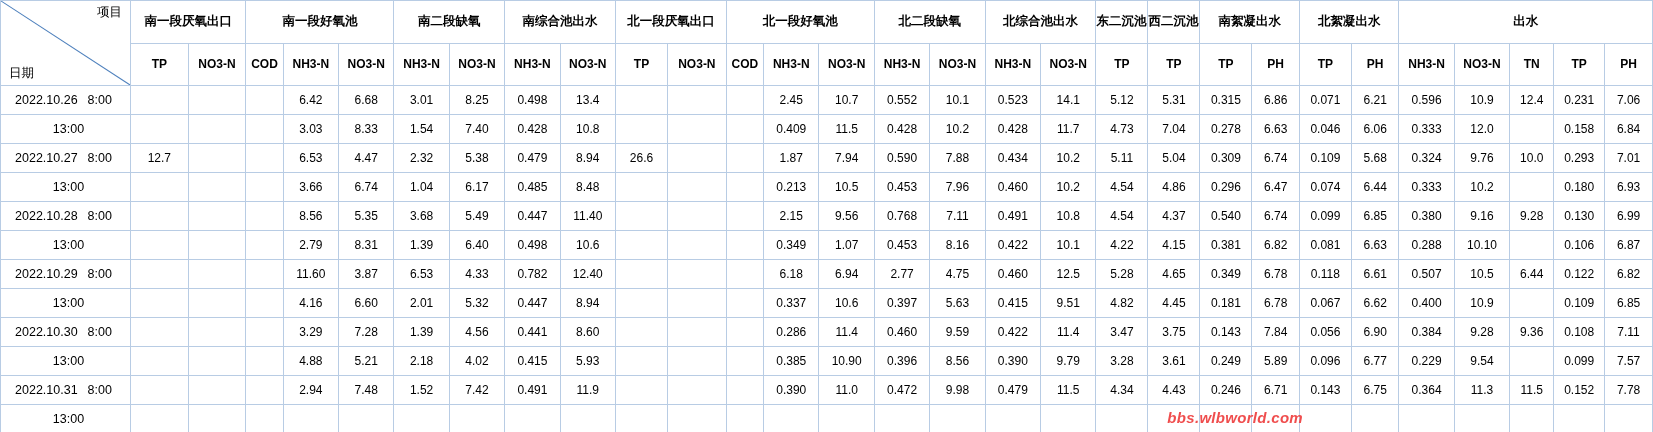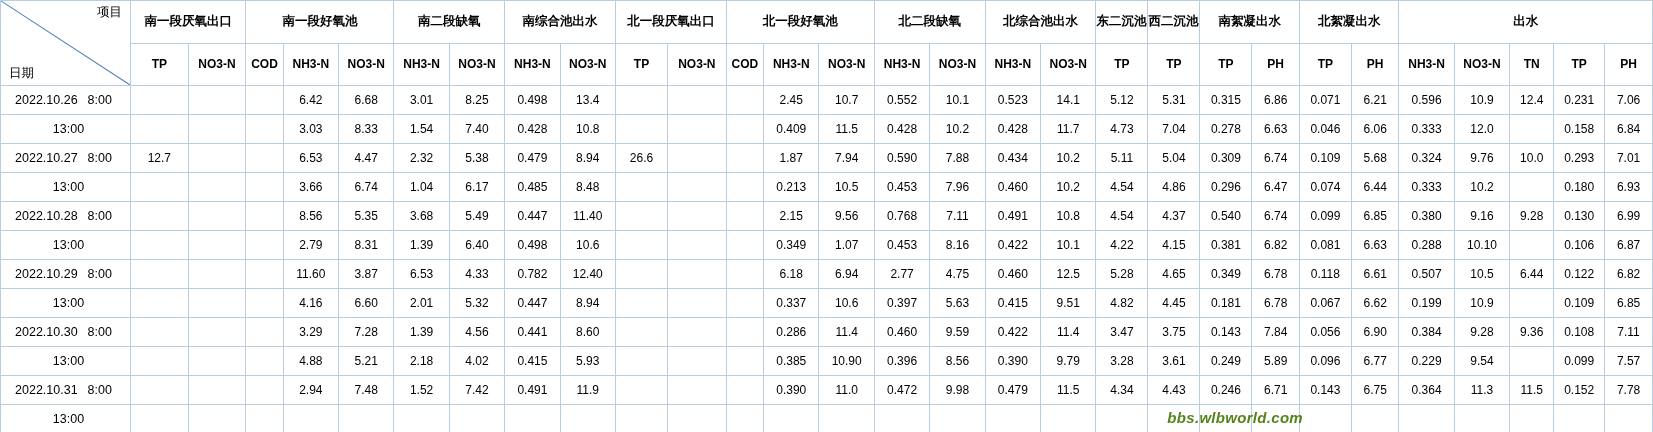--- a/index.html
+++ b/index.html
@@ -48,21 +48,21 @@
   .corner .t2{
     position:absolute;left:8px;bottom:3px;font-weight:normal;font-size:12.5px;
   }
   .datecell{text-align:center;padding-right:4px;font-size:12.5px;}
   .datecell .d{display:inline-block;text-align:center;}
   .datecell .t{display:inline-block;margin-left:10px;}
   .wm{
     position:absolute;
     right:14px;
     bottom:6px;
-    color:#4d7c0f;
+    color:#ef4444;
     font-weight:bold;
     font-size:15px;
     font-style:italic;
     opacity:.95;
     letter-spacing:.3px;
   }
   .wrap{position:relative;width:1317px;height:432px;}
 </style>
 </head>
 <body>
@@ -400,21 +400,21 @@
           <td>0.397</td>
           <td>5.63</td>
           <td>0.415</td>
           <td>9.51</td>
           <td>4.82</td>
           <td>4.45</td>
           <td>0.181</td>
           <td>6.78</td>
           <td>0.067</td>
           <td>6.62</td>
-          <td>0.199</td>
+          <td>0.400</td>
           <td>10.9</td>
           <td></td>
           <td>0.109</td>
           <td>6.85</td>
         </tr>
         <tr>
           <td class="datecell"><span class="d">2022.10.30</span><span class="t">8:00</span></td>
           <td></td>
           <td></td>
           <td></td>

